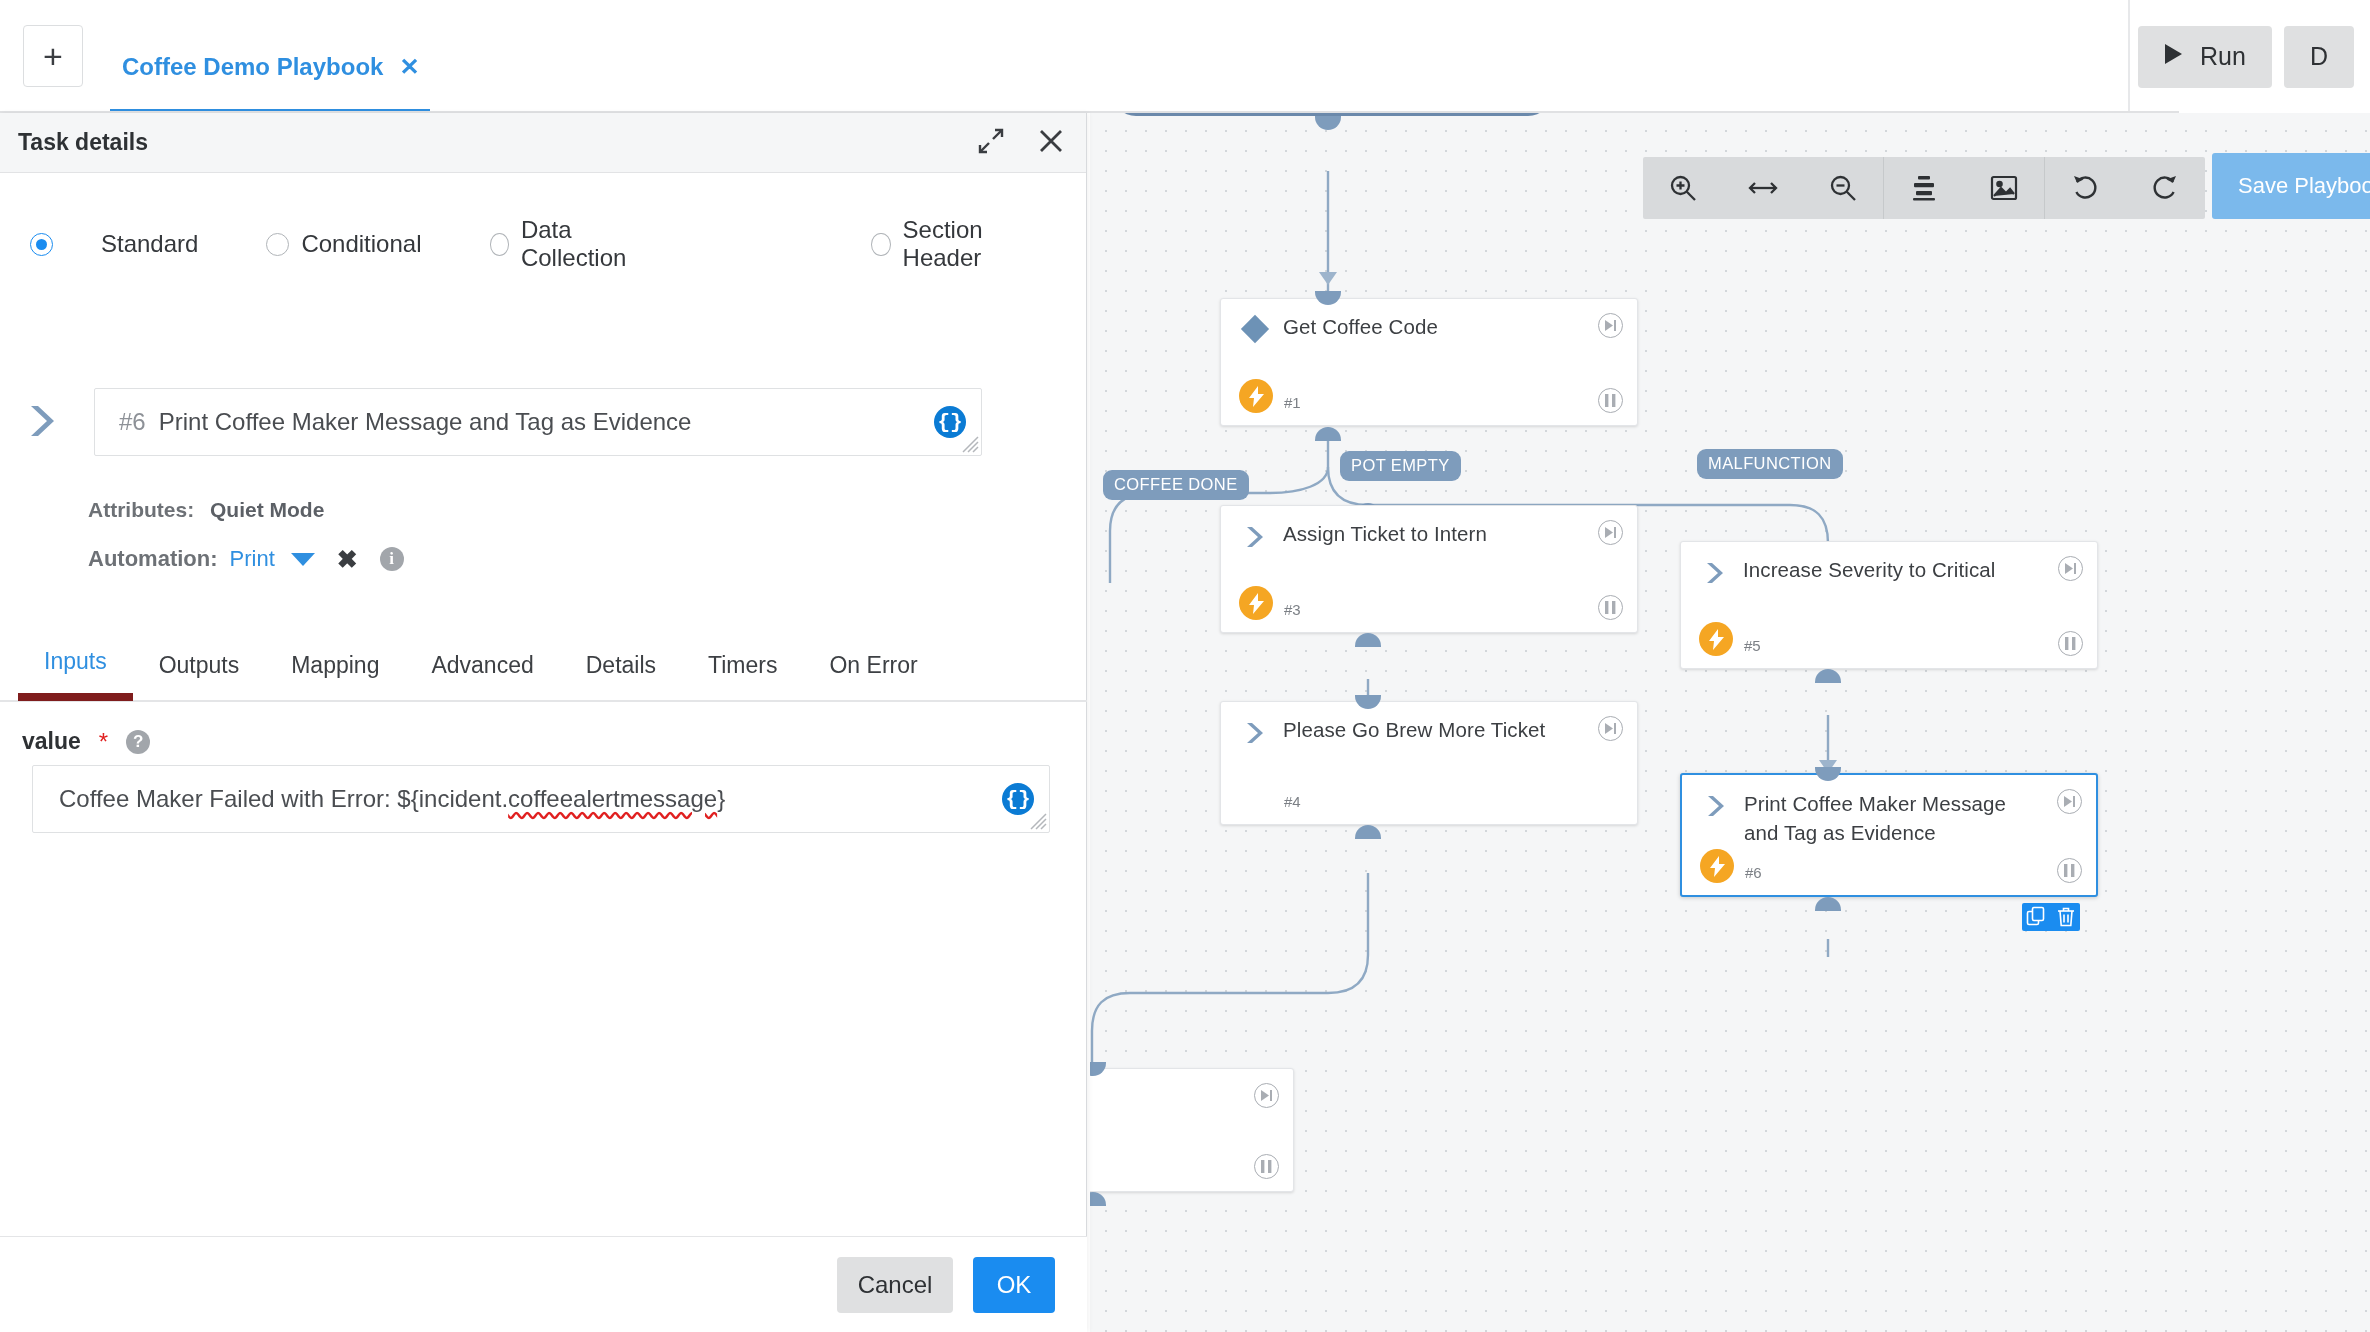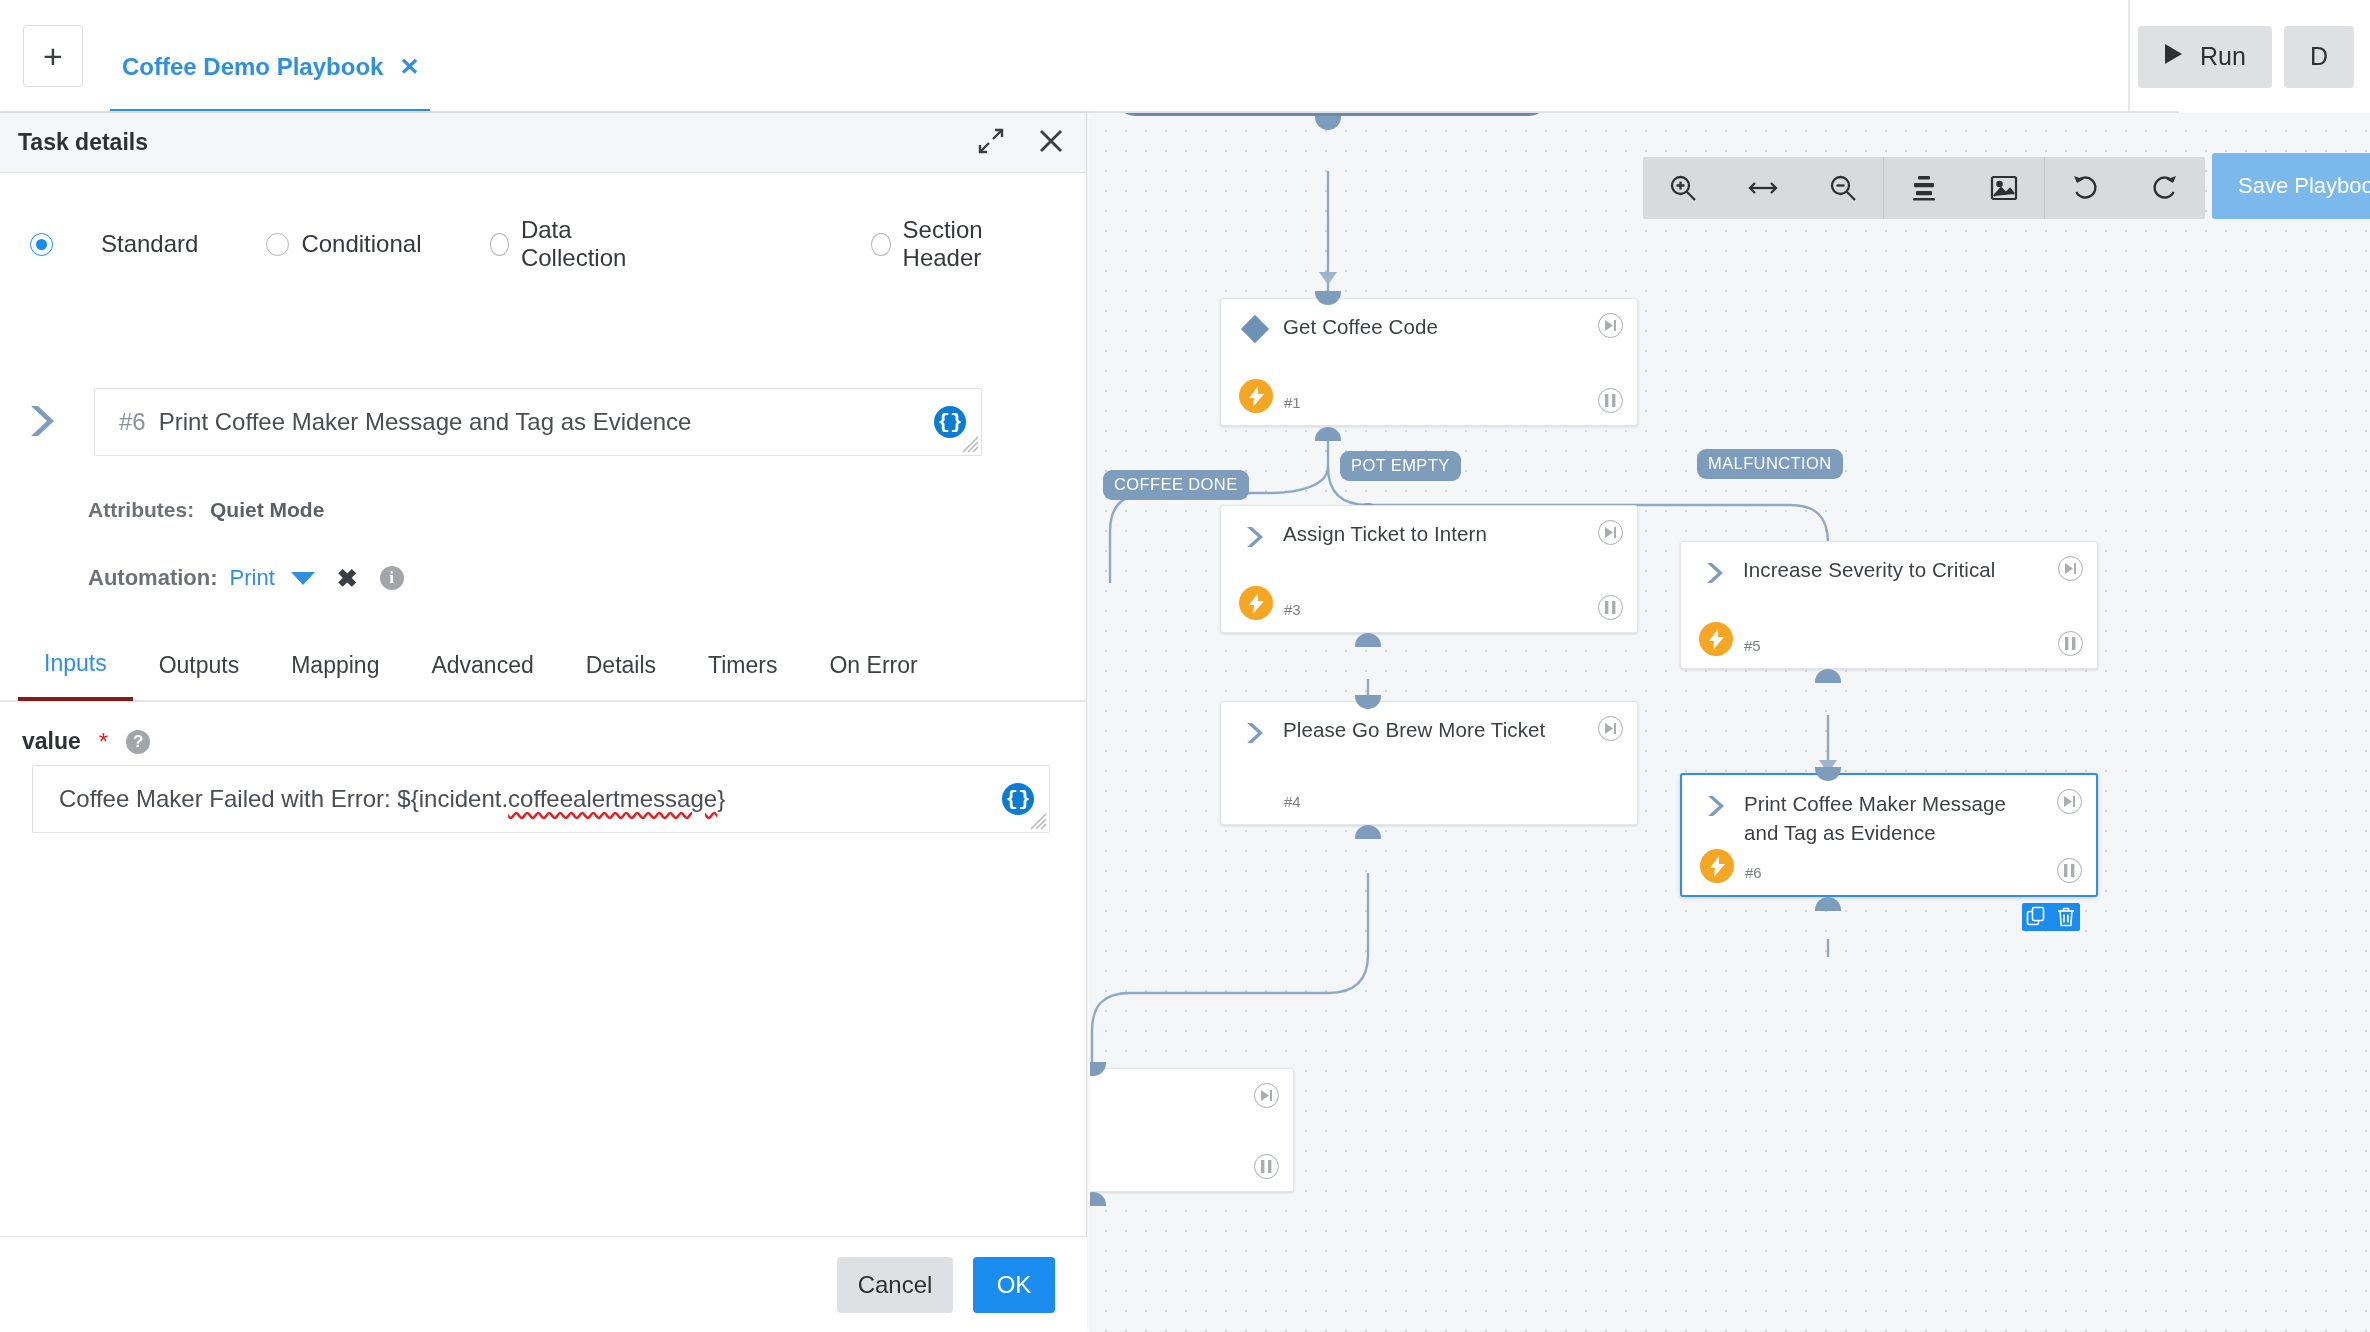--- a/index.html
+++ b/index.html
@@ -181,41 +181,41 @@
     width: 32px; height: 32px; border-radius: 50%; background: #0b7bd4;
     display: flex; align-items: center; justify-content: center;
     color: #fff; font-size: 21px; font-weight: bold; line-height: 1;
     font-family: "Liberation Mono", monospace;
   }
   .grip { position: absolute; right: 2px; bottom: 2px; width: 22px; height: 22px; }
 
   #attributes-row { position: absolute; left: 88px; top: 385px; font-size: 21px; color: #6d7176; }
   #attributes-row .lbl { font-weight: bold; }
   #attributes-row .val { color: #5c6066; margin-left: 10px; font-weight: bold;}
-  #automation-row { position: absolute; left: 88px; top: 452px; display: flex; align-items: center; font-size: 22px; color: #6d7176; }
+  #automation-row { position: absolute; left: 88px; top: 433px; display: flex; align-items: center; font-size: 22px; color: #6d7176; }
   #automation-row .lbl { font-weight: bold; }
   #automation-row .val { color: #2f8fe0; margin-left: 12px; }
   #automation-row .caret { margin-left: 16px; width: 0; height: 0; border-left: 12px solid transparent; border-right: 12px solid transparent; border-top: 13px solid #2f8fe0; }
   #automation-row .xmark { margin-left: 22px; font-size: 25px; color: #3a3d41; font-weight: bold; line-height: 1; }
   #automation-row .infoi {
     margin-left: 22px; width: 24px; height: 24px; border-radius: 50%; background: #a2a6ab;
     color: #fff; font-size: 17px; font-weight: bold; display: flex; align-items: center; justify-content: center;
     font-family: "Liberation Serif", serif;
   }
 
   #tabbar {
     position: absolute; left: 0; top: 517px; width: 1087px; height: 72px;
     border-bottom: 2px solid #e4e5e7; display: flex; align-items: center;
     padding-left: 18px; gap: 0;
   }
   .dtab {
     height: 72px; display: flex; align-items: center; padding: 0 26px;
     font-size: 23px; color: #3d4044;
   }
-  .dtab.active { color: #2f8fe0; border-bottom: 4px solid #7f1d1d; }
+  .dtab.active { color: #2f8fe0; border-bottom: 8px solid #7f1d1d; }
 
   #value-label { position: absolute; left: 22px; top: 615px; display: flex; align-items: center; gap: 18px; }
   #value-label .vl-text { font-size: 23px; color: #2e3134; font-weight: bold; }
   #value-label .vl-star { color: #e02020; font-size: 24px; line-height: 1; }
   #value-label .vl-q {
     width: 24px; height: 24px; border-radius: 50%; background: #a2a6ab; color: #fff;
     font-size: 17px; font-weight: bold; display: flex; align-items: center; justify-content: center;
   }
   #value-field {
     position: absolute; left: 32px; top: 652px; width: 1018px; height: 68px;

